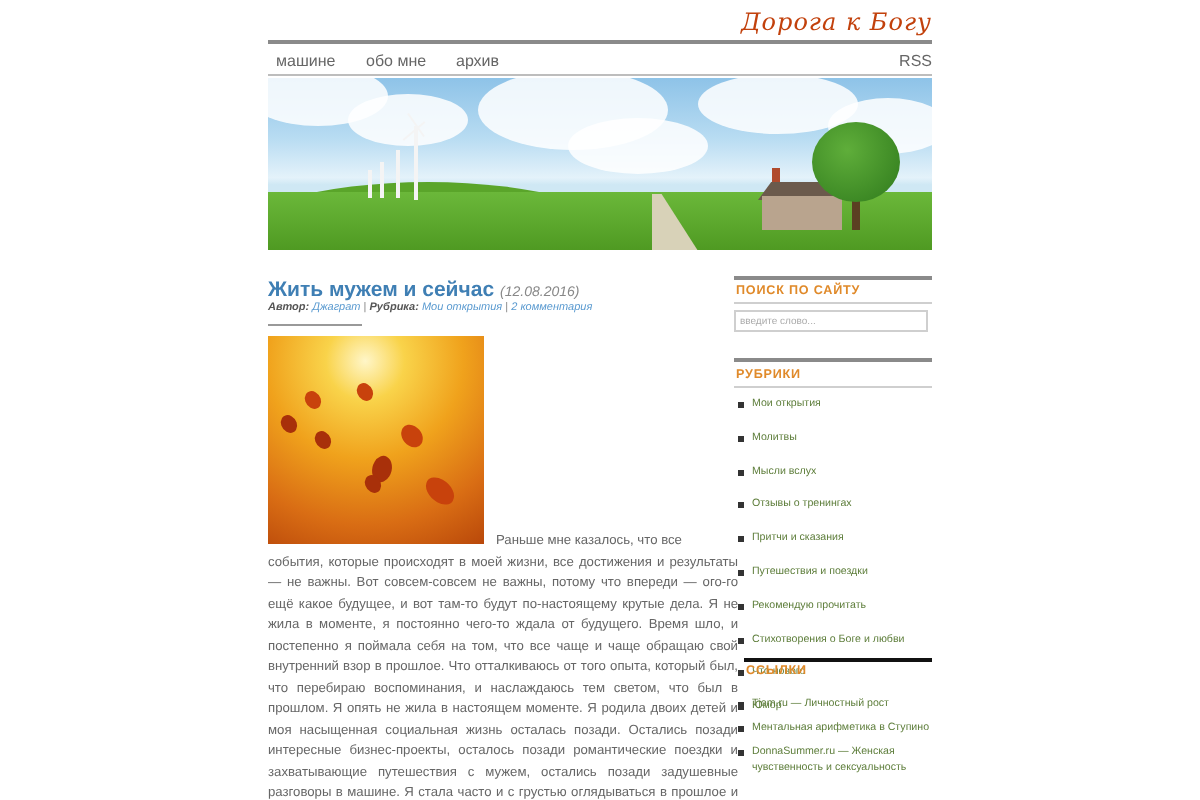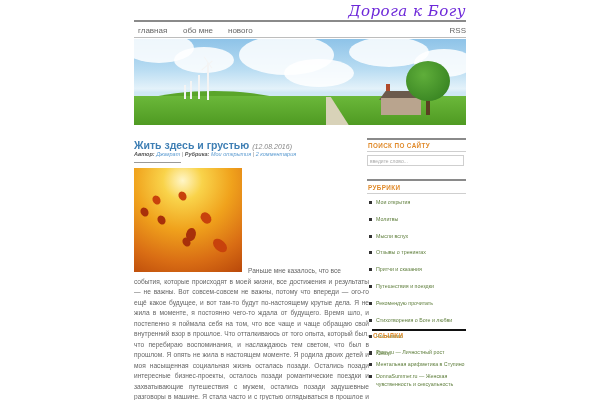--- a/index.html
+++ b/index.html
@@ -1,21 +1,21 @@
 <!DOCTYPE html>
 <html><head>
 <meta charset="utf-8">
 <style>
   html, body { margin:0; padding:0; background:#ffffff; }
   body { width:600px; height:400px; overflow:hidden; position:relative;
          font-family:"Liberation Sans", sans-serif; color:#555; }
   .wrap { position:absolute; left:134px; top:0; width:332px; height:400px; }
 
   .site-title { position:absolute; right:0; top:0px; font-family:"DejaVu Serif", serif;
-                font-style:italic; font-size:15px; color:#6d28d9; letter-spacing:0.5px;
+                font-style:italic; font-size:12px; color:#c2410c; letter-spacing:0.5px;
                 white-space:nowrap; line-height:22px; }
   .title-rule { position:absolute; left:0; top:20px; width:332px; height:2px; background:#8a8a8a; }
 
   .nav { position:absolute; left:0; top:23px; width:332px; height:15px; }
   .nav-item { position:absolute; top:3px; font-size:8px; color:#666; cursor:pointer; white-space:nowrap; }
   .nav-rule { position:absolute; left:0; top:37px; width:332px; height:1px; background:#bdbdbd; }
 
   .banner { position:absolute; left:0; top:39px; width:332px; height:86px; overflow:hidden;
             background:linear-gradient(180deg,#8ec3e8 0%,#b8dcf2 35%,#e4f2fa 58%,#cfe8f4 62%); }
   .cloud { position:absolute; background:#ffffff; border-radius:50%; opacity:0.85; }
@@ -65,23 +65,23 @@
 </style>
 </head>
 <body>
 
 <div class="wrap">
 
   <div class="site-title">Дорога к Богу</div>
   <div class="title-rule"></div>
 
   <div class="nav">
-    <span class="nav-item" style="left:4px">главная</span>
+    <span class="nav-item" style="left:4px">машине</span>
     <span class="nav-item" style="left:49px">обо мне</span>
-    <span class="nav-item" style="left:94px">нового</span>
+    <span class="nav-item" style="left:94px">архив</span>
     <span class="nav-item" style="right:0">RSS</span>
   </div>
   <div class="nav-rule"></div>
 
   <div class="banner">
     <div class="cloud" style="left:-10px;top:-6px;width:70px;height:30px;"></div>
     <div class="cloud" style="left:40px;top:8px;width:60px;height:26px;"></div>
     <div class="cloud" style="left:105px;top:-4px;width:95px;height:40px;"></div>
     <div class="cloud" style="left:150px;top:20px;width:70px;height:28px;"></div>
     <div class="cloud" style="left:215px;top:-2px;width:80px;height:30px;"></div>
@@ -96,21 +96,21 @@
     <div class="turbine" style="left:56px;top:42px;height:18px;"></div>
     <div class="turbine" style="left:50px;top:46px;height:14px;"></div>
     <div class="chimney"></div>
     <div class="roof"></div>
     <div class="house"></div>
     <div class="tree-trunk"></div>
     <div class="tree-top"></div>
   </div>
 
   <div class="post-title">
-    <span>Жить здесь и грустью</span><span class="post-date">(12.08.2016)</span>
+    <span>Жить мужем и сейчас</span><span class="post-date">(12.08.2016)</span>
   </div>
   <div class="post-meta">
     <b>Автор:</b>
     <a>Джаграт</a> |
     <b>Рубрика:</b>
     <a>Мои открытия</a> |
     <a>2 комментария</a>
   </div>
   <div class="post-rule"></div>
 

